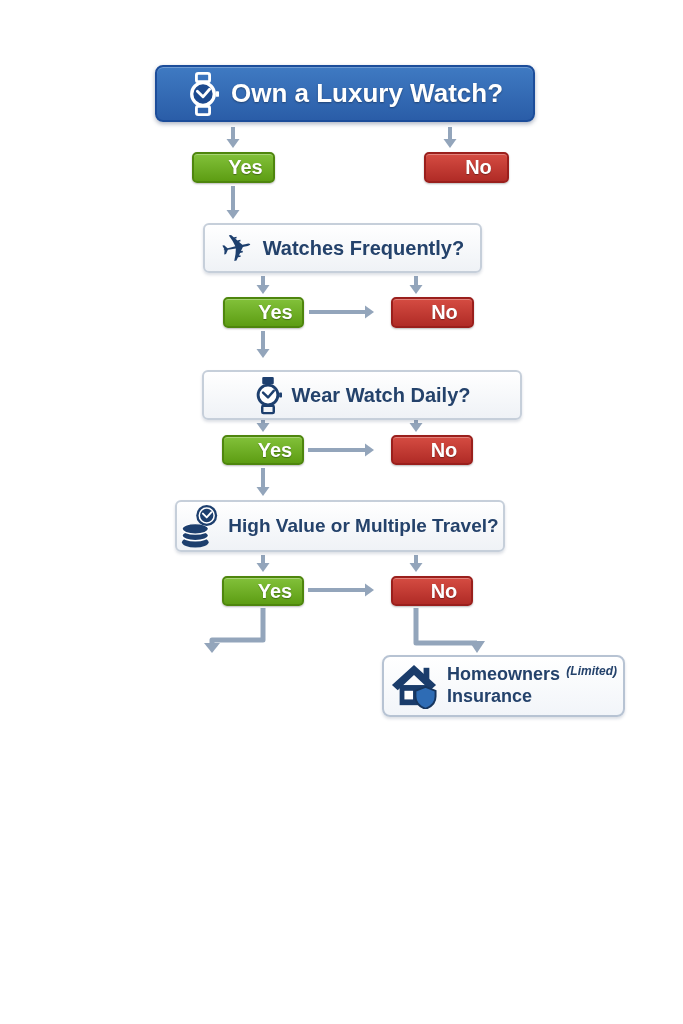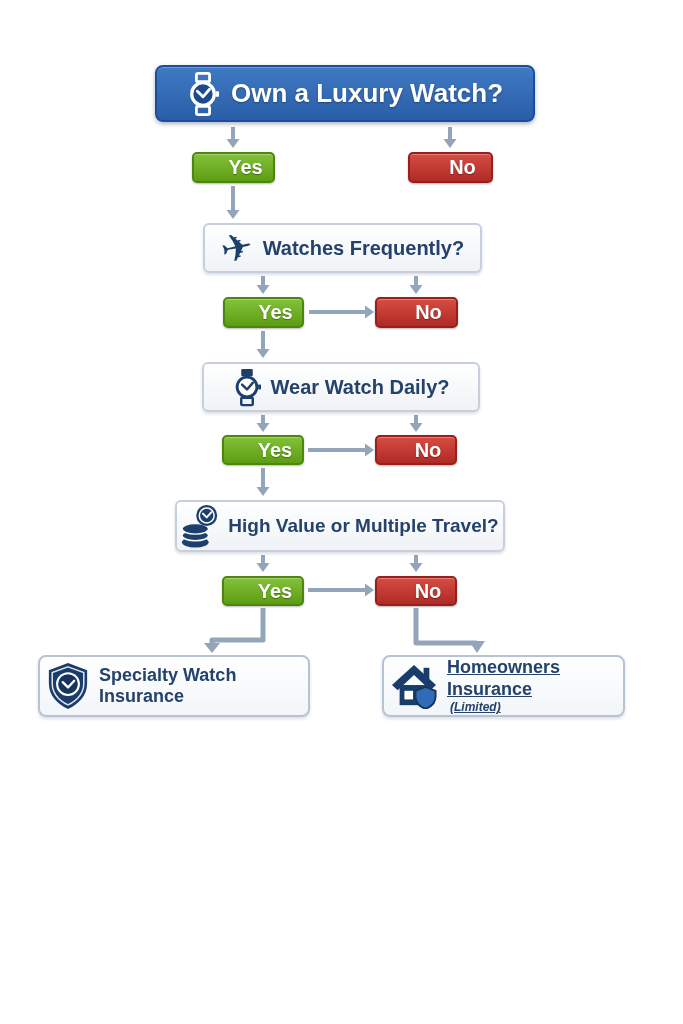--- a/index.html
+++ b/index.html
@@ -27,53 +27,53 @@
   }
 
   .qbox {
     justify-content: center; gap: 10px;
     background: linear-gradient(#ffffff, #eff2f6);
     border: 2px solid #c6cfda; border-radius: 6px;
     box-shadow: 0 2px 3px rgba(60,80,110,0.18);
     color: #24426b; font-weight: bold; font-size: 20px;
   }
   .qbox.travel { left: 203px; top: 223px; width: 279px; height: 50px; }
-  .qbox.wear   { left: 202px; top: 362px; width: 278px; height: 50px; }
+  .qbox.wear   { left: 202px; top: 370px; width: 320px; height: 50px; }
   .qbox.value  { left: 175px; top: 500px; width: 330px; height: 52px; font-size: 19px; gap: 7px; }
 
   .btn {
     justify-content: center;
     color: #ffffff; font-weight: bold; font-size: 20px;
     border-radius: 5px; text-shadow: 0 1px 1px rgba(0,0,0,0.35);
     box-shadow: 0 1px 2px rgba(0,0,0,0.28), inset 0 1px 0 rgba(255,255,255,0.3);
     cursor: pointer;
     padding-left: 24px;
   }
   .btn.yes { background: linear-gradient(#82c13a, #5d9d13); border: 2px solid #4e860d; }
-  .btn.no  { background: linear-gradient(#d54c42, #b02b26); border: 2px solid #9a1f1c; }
+  .btn.no  { background: linear-gradient(#d54c42, #b02b26); border: 2px solid #9a1f1c; margin-left: 16px; }
   .yes1 { left: 192px; top: 152px; width: 83px; height: 31px; }
   .no1  { left: 408px; top: 152px; width: 85px; height: 31px; }
   .yes2 { left: 223px; top: 297px; width: 81px; height: 31px; }
   .no2  { left: 375px; top: 297px; width: 83px; height: 31px; }
   .yes3 { left: 222px; top: 435px; width: 82px; height: 30px; }
   .no3  { left: 375px; top: 435px; width: 82px; height: 30px; }
   .yes4 { left: 222px; top: 576px; width: 82px; height: 30px; }
   .no4  { left: 375px; top: 576px; width: 82px; height: 30px; }
 
   .obox {
     gap: 9px; padding: 0 6px;
     justify-content: center;
     background: linear-gradient(#ffffff, #f2f5f9);
     border: 2px solid #b7c3d3; border-radius: 8px;
     box-shadow: 0 2px 3px rgba(60,80,110,0.18);
     color: #24426b; font-weight: bold; font-size: 18px;
   }
   .obox.specialty  { left: 38px;  top: 655px; width: 272px; height: 62px; }
   .obox.homeowners { left: 382px; top: 655px; width: 243px; height: 62px; }
-  .otext { display: flex; flex-direction: column; line-height: 1.2; text-decoration: underline; }
+  .otext { display: flex; flex-direction: row; line-height: 1.2; }
   .otext .sub { font-size: 12px; font-style: italic; margin-left: 3px; }
 
   .icon { display: flex; align-items: center; justify-content: center; flex: 0 0 auto; }
   .plane { font-size: 38px; line-height: 1; color: #1d3f6e; transform: rotate(-12deg); font-weight: normal; }
 </style>
 </head>
 <body>
 
 <div class="canvas">
 
@@ -196,32 +196,20 @@
         <circle cx="27" cy="13" r="7.8" fill="none" stroke="#ffffff" stroke-width="1.6"></circle>
         <polyline points="23,11 27,15 32,9.5" fill="none" stroke="#ffffff" stroke-width="2" stroke-linecap="round" stroke-linejoin="round"></polyline>
       </svg>
     </span>
     <span>High Value or Multiple Travel?</span>
   </div>
 
   <div class="node btn yes yes4">Yes</div>
   <div class="node btn no no4">No</div>
 
-  <div class="node obox specialty">
-    <span class="icon">
-      <svg width="44" height="50" viewBox="0 0 46 50">
-        <path d="M23 1 L43 8.5 V22 C43 35 34.5 43.5 23 49 C11.5 43.5 3 35 3 22 V8.5 Z" fill="#1a3c6b"></path>
-        <path d="M23 5 L39.5 11 V22 C39.5 32.5 32.5 40 23 44.8 C13.5 40 6.5 32.5 6.5 22 V11 Z" fill="none" stroke="#ffffff" stroke-width="1.6" opacity="0.85"></path>
-        <circle cx="23" cy="23" r="12.5" fill="#ffffff"></circle>
-        <circle cx="23" cy="23" r="10.3" fill="#16355e"></circle>
-        <polyline points="17.5,21 23,26.5 29.5,19.5" fill="none" stroke="#ffffff" stroke-width="2.4" stroke-linecap="round" stroke-linejoin="round"></polyline>
-      </svg>
-    </span>
-    <span>Specialty Watch Insurance</span>
-  </div>
 
   <div class="node obox homeowners">
     <span class="icon">
       <svg width="48" height="46" viewBox="0 0 50 48">
         <rect x="35" y="5" width="6" height="12" fill="#1a3c6b"></rect>
         <polygon points="25,2 2,23 8,28.5 25,12.5 42,28.5 48,23" fill="#1a3c6b"></polygon>
         <rect x="10" y="23" width="30" height="21" fill="#1a3c6b"></rect>
         <rect x="15" y="29" width="9" height="9" fill="#ffffff"></rect>
         <path d="M37 25 L47.5 29 V35 C47.5 41 43.5 45.5 37 47.8 C30.5 45.5 26.5 41 26.5 35 V29 Z" fill="#2e6cb5" stroke="#16355e" stroke-width="2"></path>
       </svg>

